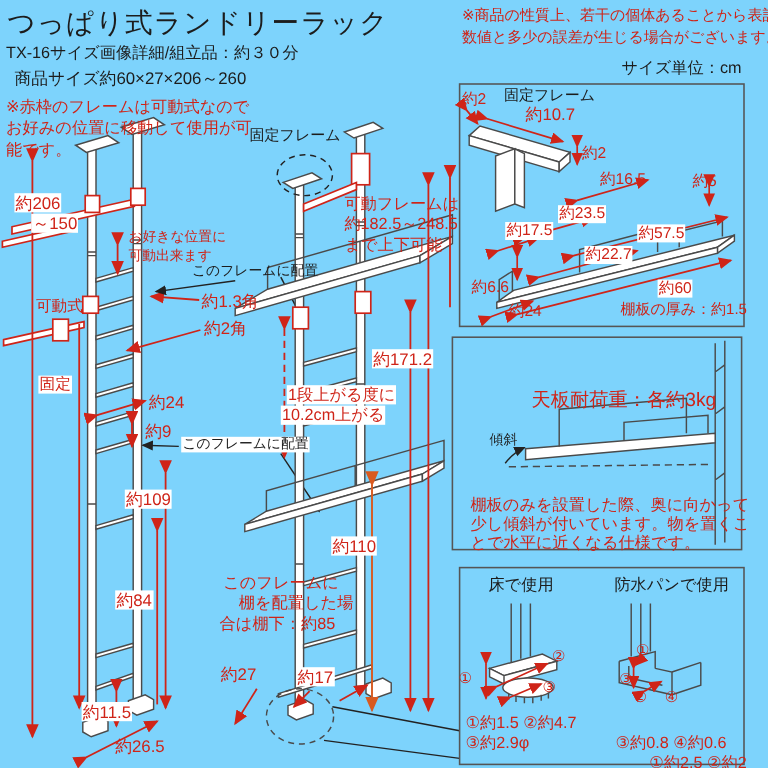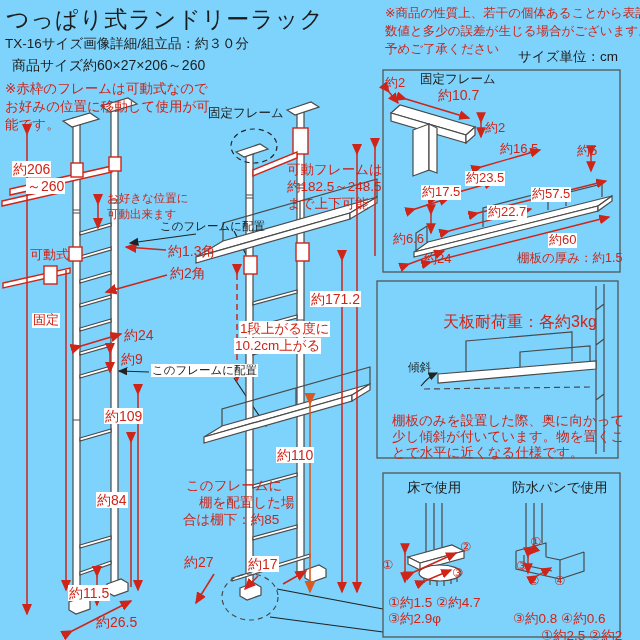--- a/index.html
+++ b/index.html
@@ -192,25 +192,24 @@
 </svg>
 
 <div class="lbl k title" style="left:6px;top:6px;">つっぱり式ランドリーラック</div>
 <div class="lbl k sub" style="left:5px;top:36px;">TX-16サイズ画像詳細/組立品：約３０分</div>
 <div class="lbl k mid" style="left:12px;top:57px;">商品サイズ約60×27×206～260</div>
 <div class="lbl r sub" style="left:5px;top:81px;">※赤枠のフレームは可動式なので</div>
 <div class="lbl r sub" style="left:5px;top:99px;">お好みの位置に移動して使用が可</div>
 <div class="lbl r sub" style="left:5px;top:117px;">能です。</div>
 <div class="lbl r sm" style="left:385px;top:6px;">※商品の性質上、若干の個体あることから表記</div>
 <div class="lbl r sm" style="left:385px;top:24px;">数値と多少の誤差が生じる場合がございます。</div>
-<div class="lbl r sm" style="left:385px;top:42px;">予めご了承ください</div>
 <div class="lbl k sub" style="left:518px;top:49px;">サイズ単位：cm</div>
 
 <div class="lbl r dim wbg" style="left:12px;top:161px;">約206</div>
-<div class="lbl r dim wbg" style="left:26px;top:178px;">～260</div>
+<div class="lbl r dim wbg" style="left:26px;top:178px;">～150</div>
 <div class="lbl r xs" style="left:107px;top:192px;">お好きな位置に</div>
 <div class="lbl r xs" style="left:107px;top:208px;">可動出来ます</div>
 <div class="lbl r dim2" style="left:30px;top:248px;">可動式</div>
 <div class="lbl r dim2 wbg" style="left:32px;top:313px;">固定</div>
 <div class="lbl k xs" style="left:160px;top:220px;">このフレームに配置</div>
 <div class="lbl r dim" style="left:168px;top:243px;">約1.3角</div>
 <div class="lbl r dim" style="left:170px;top:265px;">約2角</div>
 <div class="lbl r dim" style="left:124px;top:327px;">約24</div>
 <div class="lbl r dim" style="left:121px;top:351px;text-align:center;">約9</div>
 <div class="lbl k xs wbg" style="left:151px;top:364px;">このフレームに配置</div>
@@ -241,21 +240,21 @@
 <div class="lbl r dim2" style="left:577px;top:144px;">約5</div>
 <div class="lbl r dim2 wbg" style="left:465px;top:171px;">約23.5</div>
 <div class="lbl r dim2 wbg" style="left:421px;top:185px;">約17.5</div>
 <div class="lbl r dim2 wbg" style="left:531px;top:187px;">約57.5</div>
 <div class="lbl r dim2 wbg" style="left:487px;top:205px;">約22.7</div>
 <div class="lbl r dim2" style="left:393px;top:216px;margin-top:16px;">約6.6</div>
 <div class="lbl r dim2 wbg" style="left:548px;top:233px;">約60</div>
 <div class="lbl r dim2" style="left:424px;top:252px;">約24</div>
 <div class="lbl r sm" style="left:517px;top:251px;">棚板の厚み：約1.5</div>
 
-<div class="lbl r big" style="left:443px;top:313px;">天板耐荷重：各約3kg</div>
+<div class="lbl r big" style="left:443px;top:325px;">天板耐荷重：各約3kg</div>
 <div class="lbl k xs" style="left:408px;top:361px;">傾斜</div>
 <div class="lbl r sub" style="left:392px;top:413px;">棚板のみを設置した際、奥に向かって</div>
 <div class="lbl r sub" style="left:392px;top:445px;">とで水平に近くなる仕様です。</div>
 <div class="lbl r sub" style="left:392px;top:429px;">少し傾斜が付いています。物を置くこ</div>
 
 <div class="lbl k sub" style="left:407px;top:480px;">床で使用</div>
 <div class="lbl k sub" style="left:512px;top:480px;">防水パンで使用</div>
 <div class="lbl r sm" style="left:382px;top:558px;">①</div>
 <div class="lbl r sm" style="left:460px;top:540px;">②</div>
 <div class="lbl r sm" style="left:452px;top:566px;">③</div>

